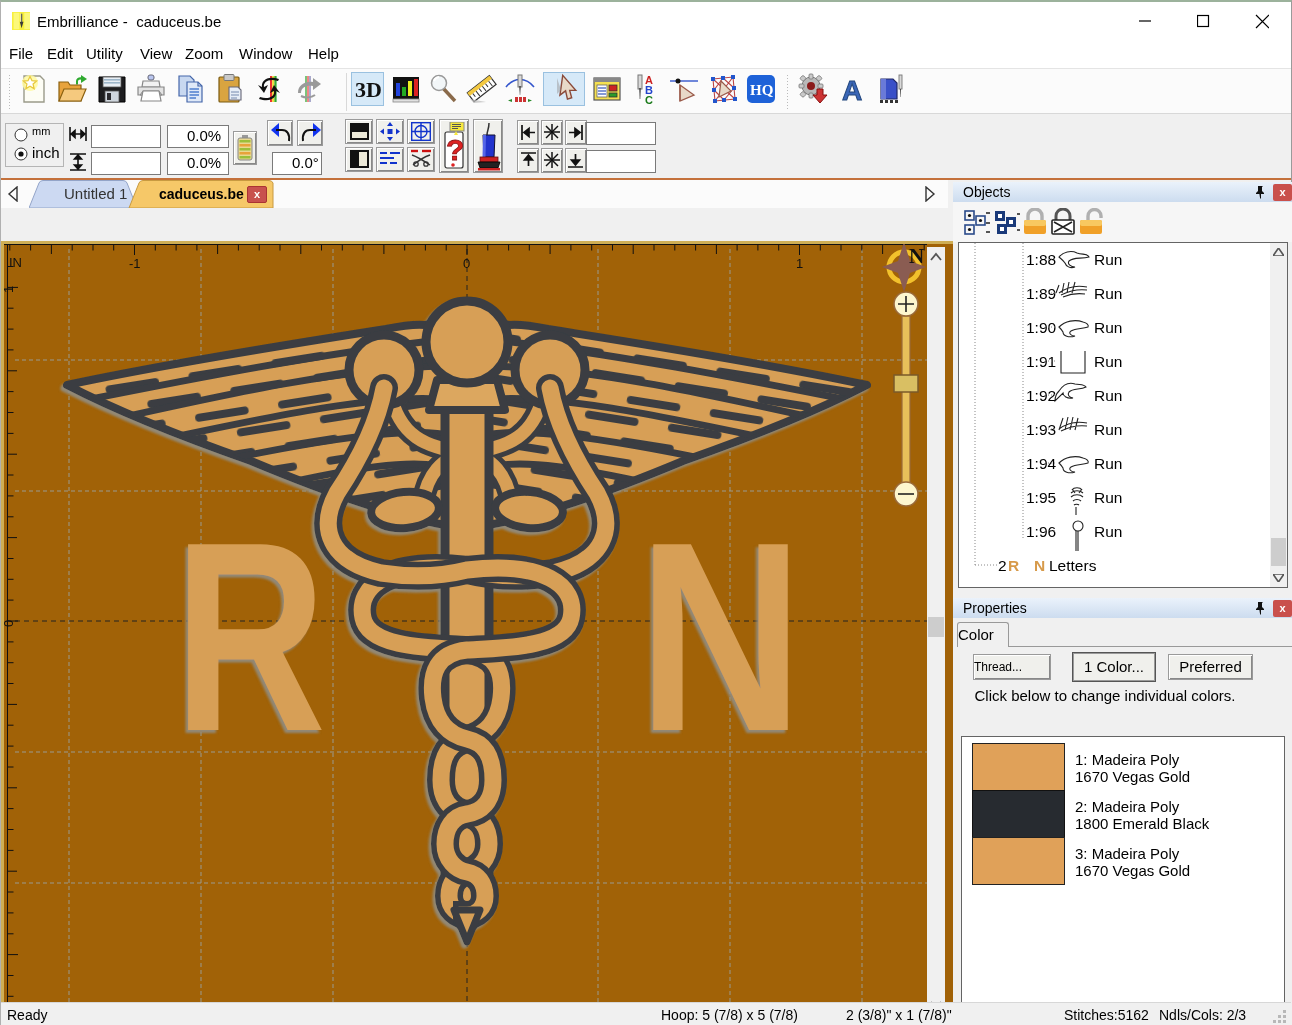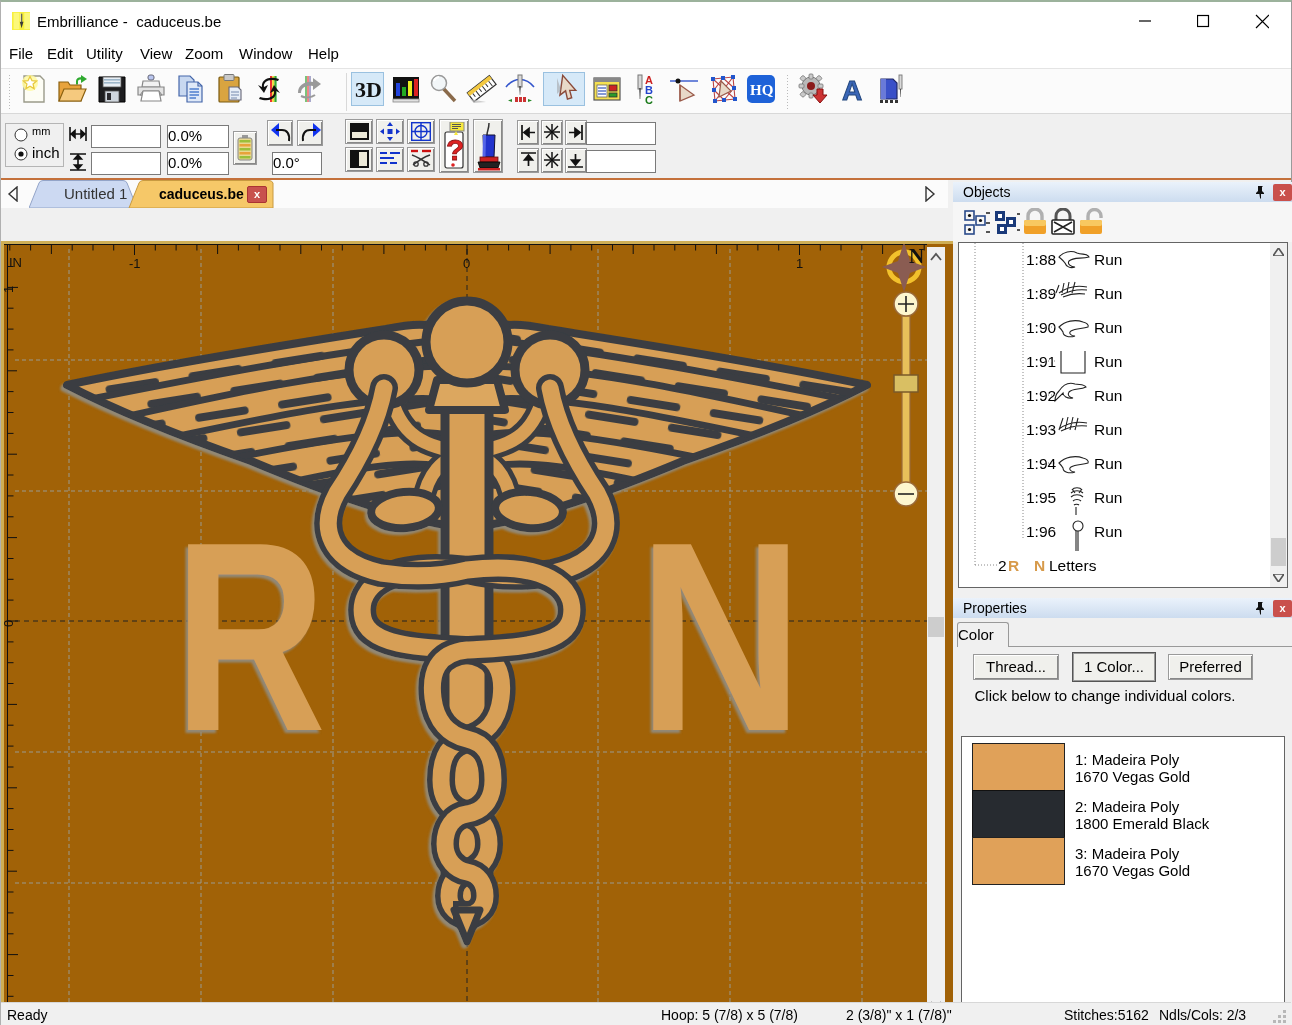--- a/index.html
+++ b/index.html
@@ -19,21 +19,21 @@
   
   #toolbar1 { position:absolute; left:0; top:66px; width:100%; height:46px; background:#fbfbfb; border-top:1px solid #e4e4e4; border-bottom:1px solid #d8d8d8; }
   .tbsep { position:absolute; top:4px; height:38px; width:1px; background:#d9d9d9; }
   .tbdots { position:absolute; top:6px; height:34px; width:3px;
      background-image:repeating-linear-gradient(#bbb 0 1px, transparent 1px 3px); background-size:1px 100%; background-repeat:no-repeat; }
   .icon32 { position:absolute; top:3px; width:32px; height:34px; }
   .pressed { background:#d6e9f8; border:1px solid #9ac1e0; }
 
   
   #toolbar2 { position:absolute; left:0; top:112px; width:100%; height:64px; background:#f0f0f0; }
-  .fld { position:absolute; background:#fff; border:1px solid #7a7a7a; font-size:15px; color:#000; padding:1px 0; }
+  .fld { position:absolute; background:#fff; border:1px solid #7a7a7a; font-size:15px; color:#000; padding:1px 19px; }
   .btn3d { position:absolute; background:#f0f0ec; border:1px solid #9a9a9a; box-shadow:1px 1px 0 #fff inset, -1px -1px 0 #888 inset; }
   #orangeline { position:absolute; left:0; top:176px; width:100%; height:2px; background:#c4713b; }
 
   
   #tabbar { position:absolute; left:0; top:178px; width:947px; height:28px; background:#fbfbfb; }
 
   
   #canvasframe { position:absolute; left:0; top:205px; width:1106px; height:792px; background:#a16207; border:3px solid #cfae55;margin-top:34px; }
   #hscroll { position:absolute; left:3px; top:771px; width:923px; height:19px; background:#f0f0f0; }
   #vscroll { position:absolute; left:923px; top:3px; width:18px; height:768px; background:#f0f0f0; }
@@ -828,21 +828,21 @@
       <svg style="position:absolute;left:300px;top:3px" width="14" height="14">
           <path d="M5,1 h5 l-1,1 v4 l2,2 v1 H8 v4 l-0.8,1 L6.4,9 H3 V8 l2,-2 V2 Z" fill="#111"></path>
         </svg>
       <div class="pclose" style="left:320px;top:2px">x</div>
     </div>
     <div style="position:absolute;left:0;top:436px;width:340px;height:564px;background:#f0f0f0"></div>
 
     <div style="position:absolute;left:4px;top:440px;width:52px;height:25px;background:#f0f0f0;border:1px solid #999;border-bottom:none;border-radius:3px 3px 0 0;font-size:15px;padding:3px 0 0 0">Color</div>
     <div style="position:absolute;left:56px;top:464px;width:284px;height:1px;background:#999"></div>
 
-    <div class="btn3d" style="left:20px;top:472px;width:86px;height:26px;font-size:15px;text-align:center;line-height:24px">Thread...</div>
+    <div class="btn3d" style="left:20px;top:472px;width:78px;height:26px;font-size:12px;text-align:left;line-height:24px">Thread...</div>
     <div class="btn3d" style="left:120px;top:471px;width:82px;height:28px;font-size:15px;text-align:center;line-height:26px;box-shadow:0 0 0 1px #555">1 Color...</div>
     <div class="btn3d" style="left:215px;top:472px;width:85px;height:26px;font-size:15px;text-align:center;line-height:24px">Preferred</div>
     <div style="position:absolute;left:-18px;top:505px;width:340px;text-align:center;font-size:15px">Click below to change individual colors.</div>
 
     <div class="listbox" style="left:8px;top:554px;width:324px;height:280px">
       <div style="position:absolute;left:10px;top:6px;width:93px;height:48px;background:#e0a159;border:1px solid #222"></div>
       <div style="position:absolute;left:113px;top:14px;font-size:15px;line-height:17px">1: Madeira Poly<br>1670 Vegas Gold</div>
       <div style="position:absolute;left:10px;top:53px;width:93px;height:48px;background:#272b30;border:1px solid #111"></div>
       <div style="position:absolute;left:113px;top:61px;font-size:15px;line-height:17px">2: Madeira Poly<br>1800 Emerald Black</div>
       <div style="position:absolute;left:10px;top:100px;width:93px;height:48px;background:#e0a159;border:1px solid #222"></div>

